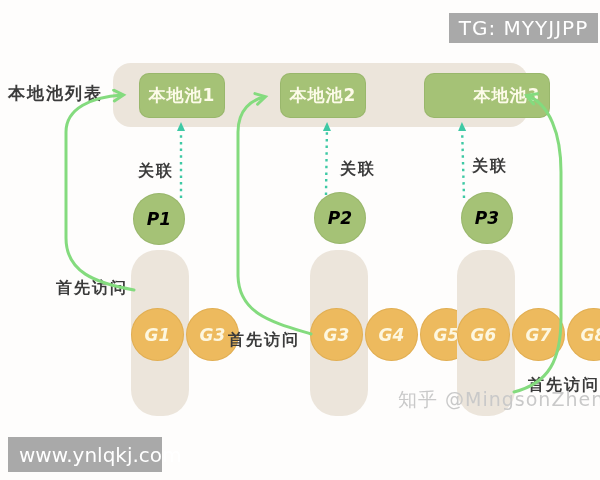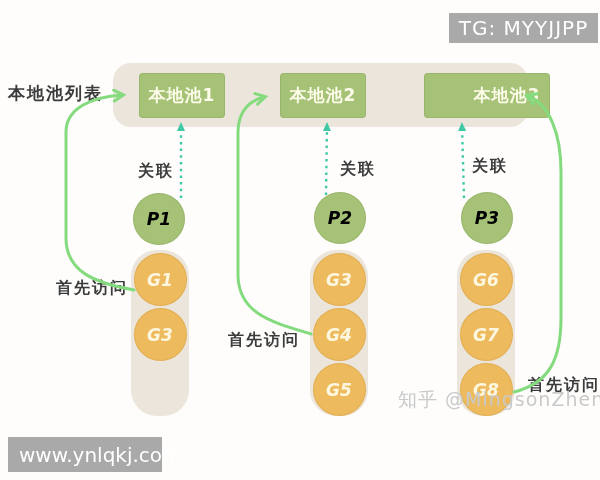--- a/index.html
+++ b/index.html
@@ -25,21 +25,21 @@
     background:var(--badge-gray);color:#ffffff;
     font-size:20px;letter-spacing:1px;
     display:flex;align-items:center;justify-content:center;
   }
   
   .pool-container{
     left:113px;top:63px;width:415px;height:64px;
     background:var(--container-beige);border-radius:18px;
   }
   .pool-box{
-    top:73px;width:86px;height:45px;border-radius:4px;
+    top:73px;width:86px;height:45px;border-radius:10px;
     background:var(--pool-green);color:#fdfbe9;
     font-size:17px;font-weight:600;letter-spacing:1px;
     display:flex;align-items:center;justify-content:center;
     box-shadow:0 0 0 1px rgba(120,150,80,.25) inset;
   }
   .pool-1{left:139px;} .pool-2{left:280px;} .pool-3{left:424px;padding-left:40px;}
   .anno{
     color:var(--text-dark);font-size:16px;font-weight:600;
     letter-spacing:2px;white-space:nowrap;
   }
@@ -49,21 +49,21 @@
     width:52px;height:52px;border-radius:50%;
     background:var(--pool-green);color:#000000;
     font-size:17px;font-weight:600;font-style:italic;
     display:flex;align-items:center;justify-content:center;
     box-shadow:0 0 0 1px rgba(120,150,80,.25) inset;
   }
   .p-1{left:133px;top:193px;} .p-2{left:314px;top:192px;font-style:italic;} .p-3{left:461px;top:192px;}
   .g-column{
     width:58px;height:166px;border-radius:26px;
     background:var(--container-beige);
-    display:flex;flex-direction:column;align-items:center;
+    display:flex;align-items:center;
     padding-top:3px;box-sizing:border-box;gap:2px;
   }
   .col-1{left:131px;top:250px;} .col-2{left:310px;top:250px;} .col-3{left:457px;top:250px;}
   .g-circle{
     width:53px;height:53px;border-radius:50%;flex:0 0 auto;
     background:var(--goroutine-orange);color:#fdf7e0;
     font-size:17px;font-weight:600;font-style:italic;
     display:flex;align-items:center;justify-content:center;
     box-shadow:0 0 0 1px rgba(200,150,60,.3) inset;
   }

